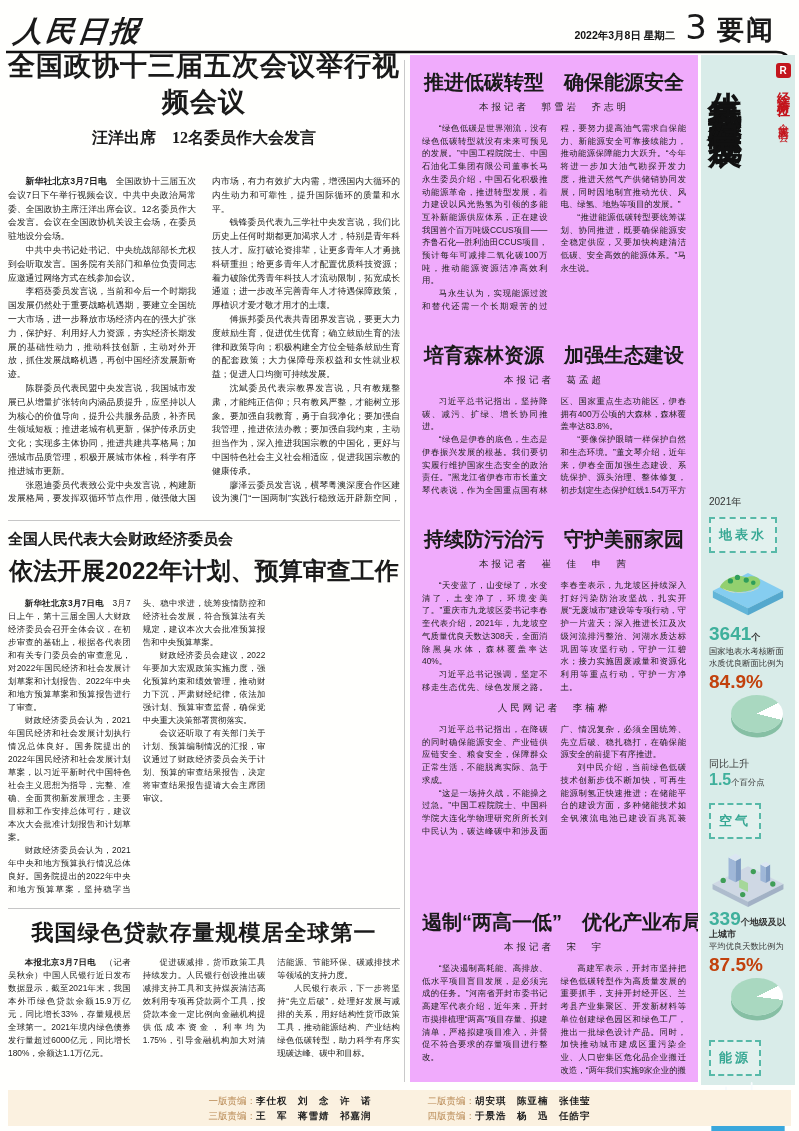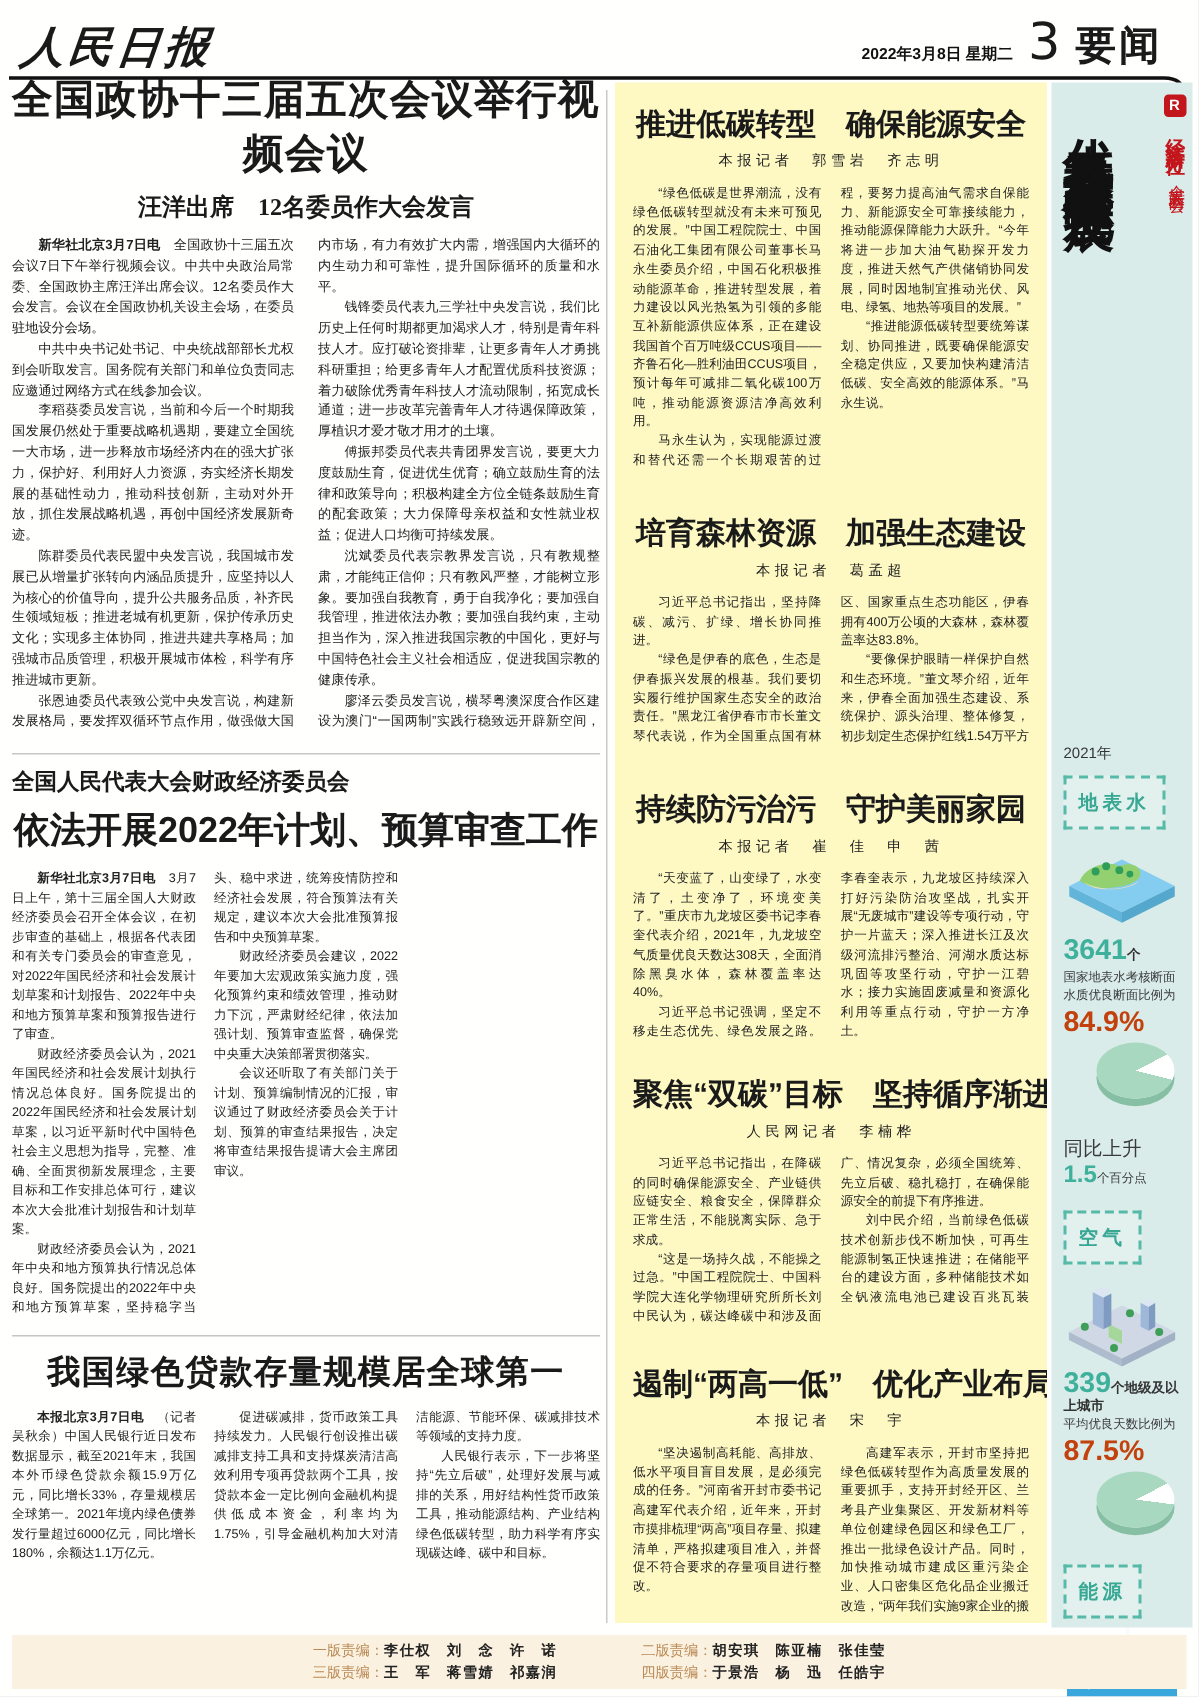--- a/index.html
+++ b/index.html
@@ -12,32 +12,32 @@
   .logo { position:absolute; left:4px; top:6px; font-family:"DejaVu Serif","Liberation Serif",serif; font-style:italic; font-weight:bold; font-size:29px; letter-spacing:3px; transform:skewX(-6deg); }
   .mh-right { position:absolute; right:14px; bottom:2px; display:flex; align-items:baseline; gap:10px; }
   .mh-date { font-size:10.5px; font-weight:bold; color:#111; }
   .mh-pageno { font-size:34px; font-weight:normal; font-family:"DejaVu Sans",sans-serif; }
   .mh-section { font-size:27px; font-weight:bold; letter-spacing:2px; }
   .frame { position:absolute; left:0; top:0; pointer-events:none; }
 
   
   .left-col { position:absolute; left:8px; top:44px; width:392px; }
   .vline { position:absolute; left:404px; top:60px; height:1022px; border-left:1px solid #c9c9c9; }
-  .mid-col { position:absolute; left:410px; top:55px; width:288px; height:1027px; background:#fef9c3; }
+  .mid-col { position:absolute; left:410px; top:55px; width:288px; height:1027px; background:#f0abfc; }
   .sidebar { position:absolute; left:701px; top:55px; width:94px; height:1030px; background:#d9ece9; }
 
   
   .body { text-align:justify; color:#222; column-fill:auto; overflow:hidden; }
   .body p { text-indent:2em; }
   .lead { font-weight:bold; }
   .hsep { border-top:1px solid #c6c6c6; margin:9px 0; }
 
   
   .a1 h1 { text-align:center; font-size:27px; font-weight:800; letter-spacing:1px; margin:4px 0 8px; }
-  .a1 .subhead { text-align:center; font-family:"Liberation Serif","DejaVu Serif",serif; font-size:16px; font-weight:bold; margin-bottom:8px; }
+  .a1 .subhead { text-align:center; font-family:"Liberation Serif","DejaVu Serif",serif; font-size:16px; font-weight:bold; margin-bottom:26px; }
   .a1 .body { columns:2; column-gap:16px; height:336px; font-size:8.8px; line-height:13.8px; }
 
   
   .a2 .kicker { font-family:"Liberation Serif","DejaVu Serif",serif; font-size:15px; font-weight:bold; margin:2px 0 6px; }
   .a2 h1 { text-align:center; font-size:24px; font-weight:800; margin-bottom:10px; }
   .a2 .body { columns:3; column-gap:12px; height:302px; font-size:8.4px; line-height:13px; }
 
   
   .a3 h1 { text-align:center; font-size:22px; font-weight:800; letter-spacing:1px; margin:2px 0 8px; }
   .a3 .body { columns:3; column-gap:12px; height:116px; font-size:8.4px; line-height:13px; }
@@ -63,21 +63,21 @@
 
   .info { padding:0 8px; }
   .info .year { font-size:10px; color:#333; margin-bottom:8px; }
   .box-label { display:inline-block; border:2px dashed #57b9a8; color:#38a894; font-size:13px; font-weight:bold; letter-spacing:3px; padding:7px 8px; margin-bottom:6px; background:rgba(255,255,255,.25); }
   .illu { display:block; margin:0 auto 6px; }
   .stat-num { font-size:19px; font-weight:bold; color:#3fb09c; }
   .stat-unit { font-size:9px; color:#333; font-weight:bold; }
   .stat-line { font-size:8.3px; color:#3a3a3a; line-height:12px; }
   .stat-pct { font-size:19px; font-weight:bold; color:#c2410c; margin:2px 0; }
   .pie { width:52px; height:52px; border-radius:50%; transform:scaleY(.72); transform-origin:top; box-shadow:0 7px 0 #86bfa4; margin:2px 4px 10px auto; }
-  .change-label { font-size:13px; color:#3a3a3a; }
+  .change-label { font-size:10px; color:#3a3a3a; }
   .change-num { font-size:16px; font-weight:bold; color:#3fb09c; }
   .change-unit { font-size:8.3px; color:#3a3a3a; }
 
   
   .strip { position:absolute; left:8px; top:1090px; width:783px; height:36px; background:#fbf1e0; display:flex; align-items:center; justify-content:center; gap:56px; }
   .strip .grp { font-size:9.5px; line-height:15px; }
   .strip .lbl { color:#b98a55;margin-top:12px; }
   .strip .nm { font-weight:bold; color:#222; letter-spacing:1px; }
 </style>
 </head>
@@ -172,21 +172,20 @@
       <h2>持续防污治污　守护美丽家园</h2>
       <div class="byline">本报记者　崔　佳　申　茜</div>
       <div class="body">
         <p>“天变蓝了，山变绿了，水变清了，土变净了，环境变美了。”重庆市九龙坡区委书记李春奎代表介绍，2021年，九龙坡空气质量优良天数达308天，全面消除黑臭水体，森林覆盖率达40%。</p>
         <p>习近平总书记强调，坚定不移走生态优先、绿色发展之路。李春奎表示，九龙坡区持续深入打好污染防治攻坚战，扎实开展“无废城市”建设等专项行动，守护一片蓝天；深入推进长江及次级河流排污整治、河湖水质达标巩固等攻坚行动，守护一江碧水；接力实施固废减量和资源化利用等重点行动，守护一方净土。</p>
 
       </div>
     </article>
 
     <article class="sec-d">
-      <h2>聚焦“双碳”目标　坚持循序渐进</h2>
       <div class="byline">人民网记者　李楠桦</div>
       <div class="body">
         <p>习近平总书记指出，在降碳的同时确保能源安全、产业链供应链安全、粮食安全，保障群众正常生活，不能脱离实际、急于求成。</p>
         <p>“这是一场持久战，不能操之过急。”中国工程院院士、中国科学院大连化学物理研究所所长刘中民认为，碳达峰碳中和涉及面广、情况复杂，必须全国统筹、先立后破、稳扎稳打，在确保能源安全的前提下有序推进。</p>
         <p>刘中民介绍，当前绿色低碳技术创新步伐不断加快，可再生能源制氢正快速推进；在储能平台的建设方面，多种储能技术如全钒液流电池已建设百兆瓦装置、钠离子储能电池正进入应用阶段等。</p>
 
       </div>
     </article>
 
     <article class="sec-e">

